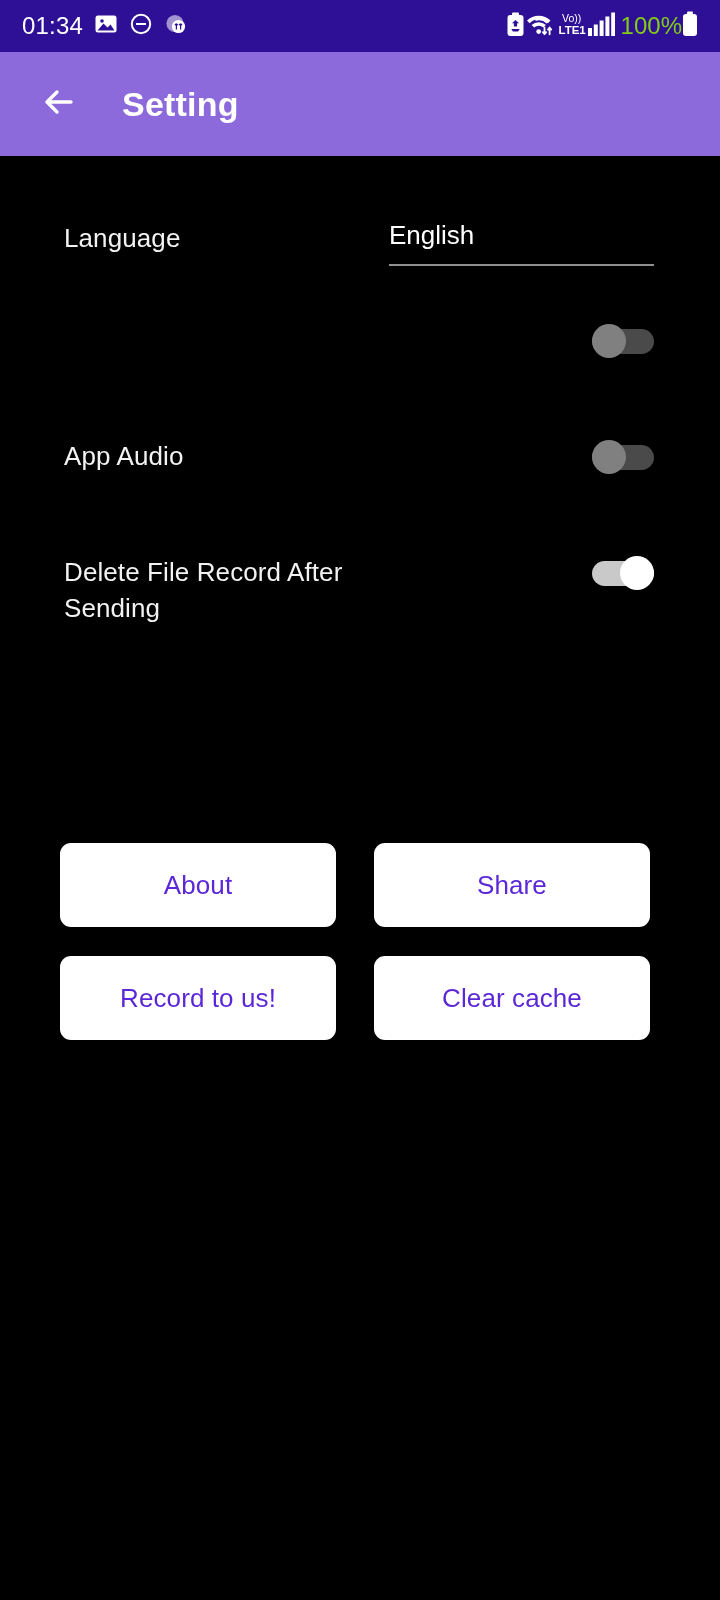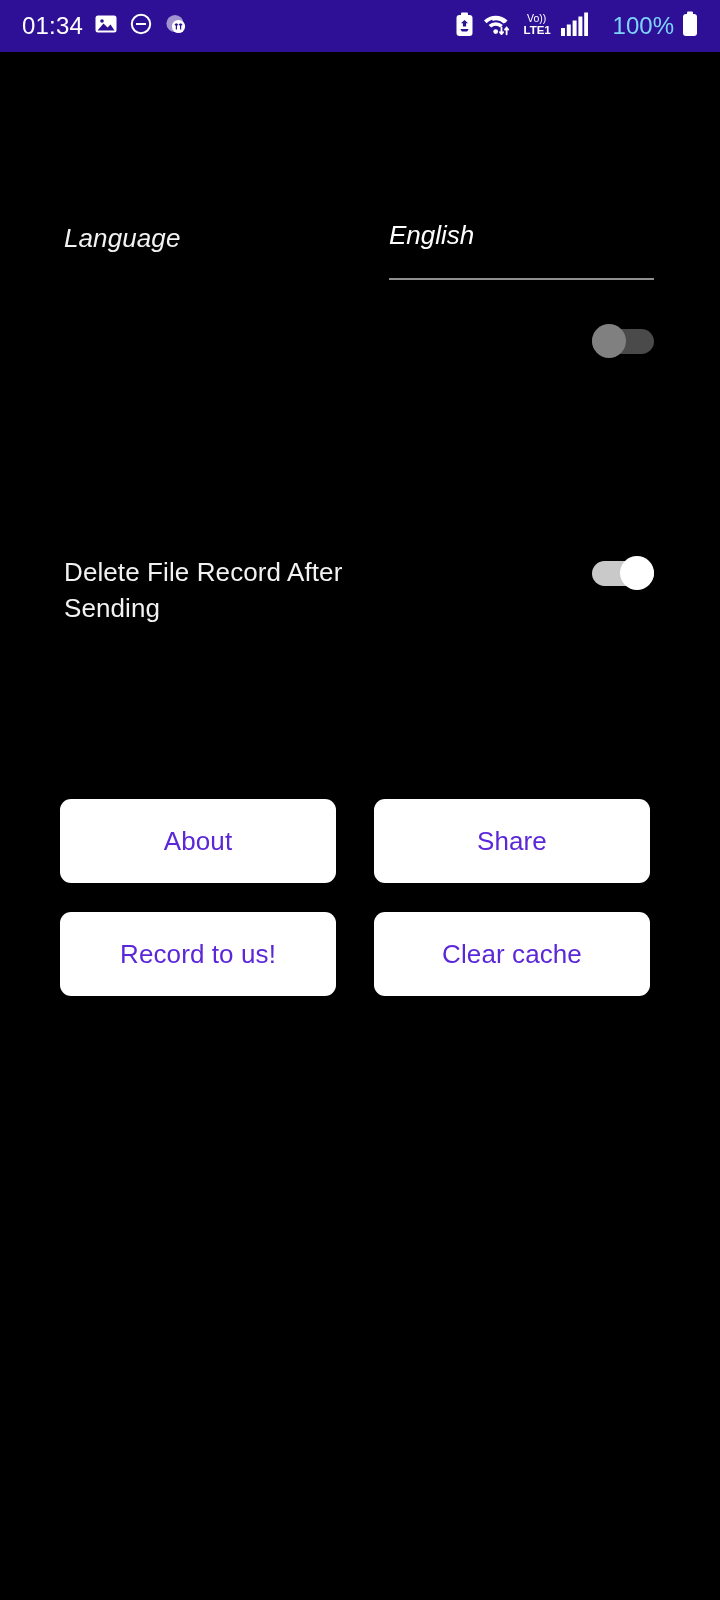--- a/index.html
+++ b/index.html
@@ -36,33 +36,33 @@
     box-sizing: border-box;
   }
   .sb-left {
     display: flex;
     align-items: center;
     gap: 11px;
   }
   .sb-right {
     display: flex;
     align-items: center;
-    gap: 8px;
+    gap: 0;
   }
   .sb-clock {
     color: #ffffff;
     font-size: 24px;
     letter-spacing: 0.2px;
     font-family: "Liberation Sans", sans-serif;
   }
   .sb-pct {
-    color: #7dd3fc;
+    color: #84cc16;
     font-size: 24px;
     letter-spacing: 0px;
-    margin-left: 17px;
+    margin-left: 6px;
   }
   .sb-ic { display: block; }
 
   
   #app-bar {
     position: absolute;
     left: 0; top: 52px;
     width: 720px;
     height: 104px;
     background: #8C6ADB;
@@ -106,26 +106,26 @@
   .row-label {
     color: #f2f2f2;
     font-size: 26px;
     line-height: 36px;
     max-width: 330px;
     letter-spacing: 0.1px;
   }
   .row-spacer { flex: 1; }
 
   
-  #language-row { top: 64px; font-style: italic; }
+  #language-row { top: 64px; }
   #language-value-wrap {
     width: 265px;
     margin-left: 62px;
     border-bottom: 2px solid #8f8f8f;
-    padding-bottom: 28px;
+    padding-bottom: 14px;
   }
   #language-value {
     color: #ffffff;
     font-size: 26px;
     line-height: 30px;
     display: block;
   }
 
   
   .switch {
@@ -163,21 +163,21 @@
     width: 62px;
     display: flex;
     justify-content: flex-end;
     flex: 0 0 auto;
   }
 
   
   #button-grid {
     position: absolute;
     left: 60px;
-    top: 643px;
+    top: 687px;
     width: 590px;
     display: grid;
     grid-template-columns: 276px 276px;
     grid-column-gap: 38px;
     grid-row-gap: 29px;
   }
   .action-button {
     height: 84px;
     background: #ffffff;
     border: none;
@@ -280,20 +280,30 @@
       <span class="sb-pct">100%</span>
       <span class="sb-ic">
         <svg width="16" height="26" viewBox="0 0 16 26">
           <rect x="5" y="0.5" width="6" height="3" rx="1" fill="#ffffff"></rect>
           <rect x="1" y="3" width="14" height="22" rx="3" fill="#ffffff"></rect>
         </svg>
       </span>
     </div>
   </div>
 
+  <div id="app-bar">
+    <div id="back-button">
+      <span>
+        <svg width="44" height="44" viewBox="0 0 44 44">
+          <path d="M35 22 H11 M11 22 L21 12 M11 22 L21 32" stroke="#ffffff" stroke-width="3.4" fill="none" stroke-linecap="round" stroke-linejoin="round"></path>
+        </svg>
+      </span>
+    </div>
+    <div id="app-bar-title">Setting</div>
+  </div>
 
   <div id="content">
 
     <div class="row" id="language-row">
       <div class="row-label">Language</div>
       <div class="row-spacer"></div>
       <div id="language-value-wrap">
         <span id="language-value">English</span>
       </div>
     </div>
@@ -301,20 +311,30 @@
     <div class="row" id="protect-row">
       <div class="row-spacer"></div>
       <div class="switch-holder">
         <div class="switch off">
           <div class="track"></div>
           <div class="thumb"></div>
         </div>
       </div>
     </div>
 
+    <div class="row" id="audio-row">
+      <div class="row-label">App Audio</div>
+      <div class="row-spacer"></div>
+      <div class="switch-holder">
+        <div class="switch off">
+          <div class="track"></div>
+          <div class="thumb"></div>
+        </div>
+      </div>
+    </div>
 
     <div class="row" id="delete-row">
       <div class="row-label">Delete File Record After Sending</div>
       <div class="row-spacer"></div>
       <div class="switch-holder">
         <div class="switch on">
           <div class="track"></div>
           <div class="thumb"></div>
         </div>
       </div>

